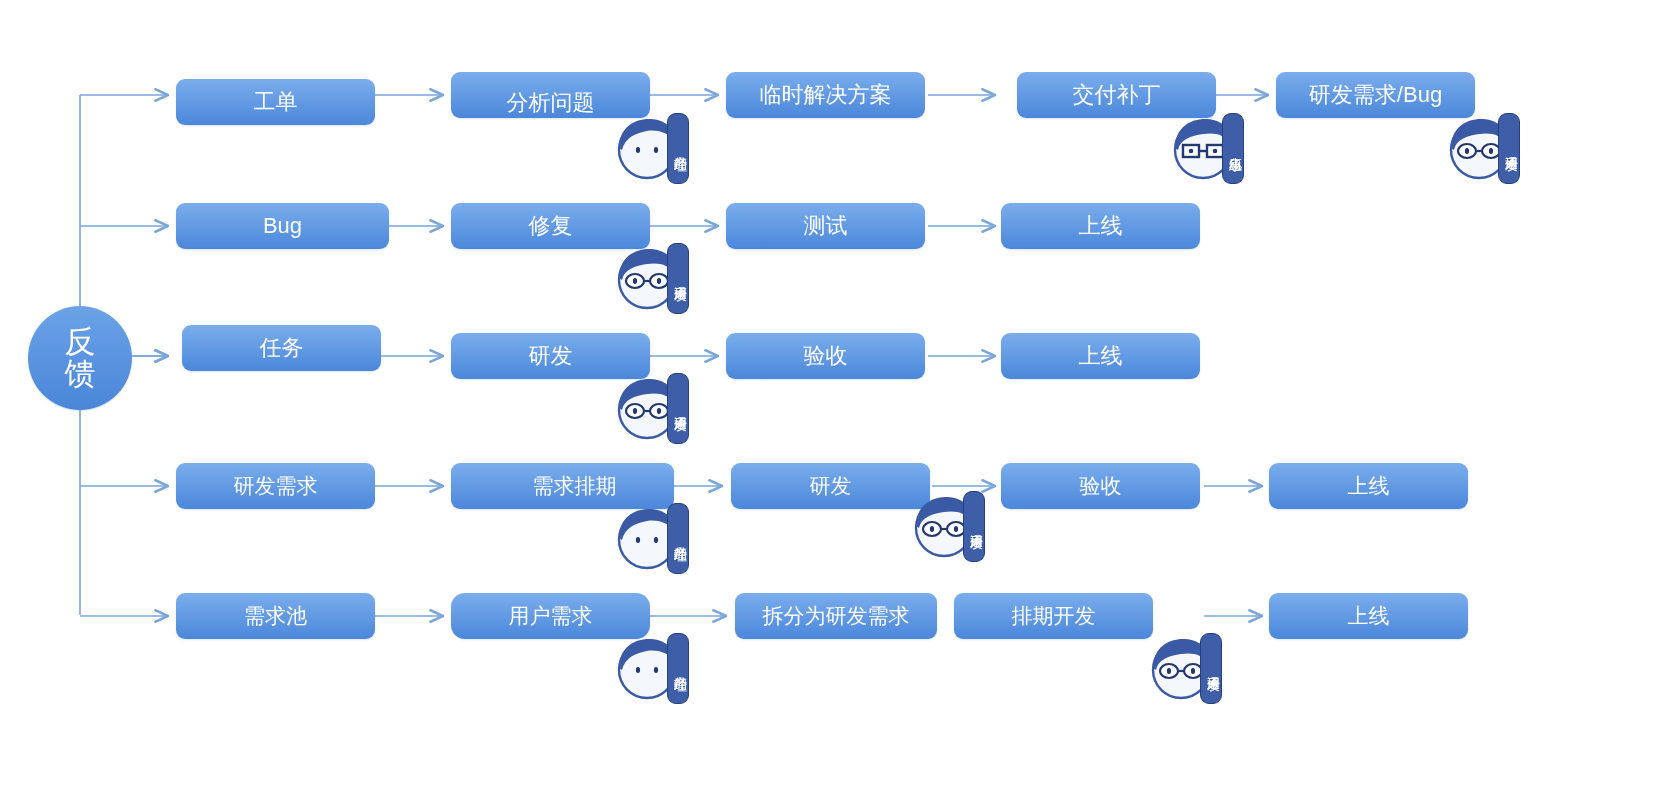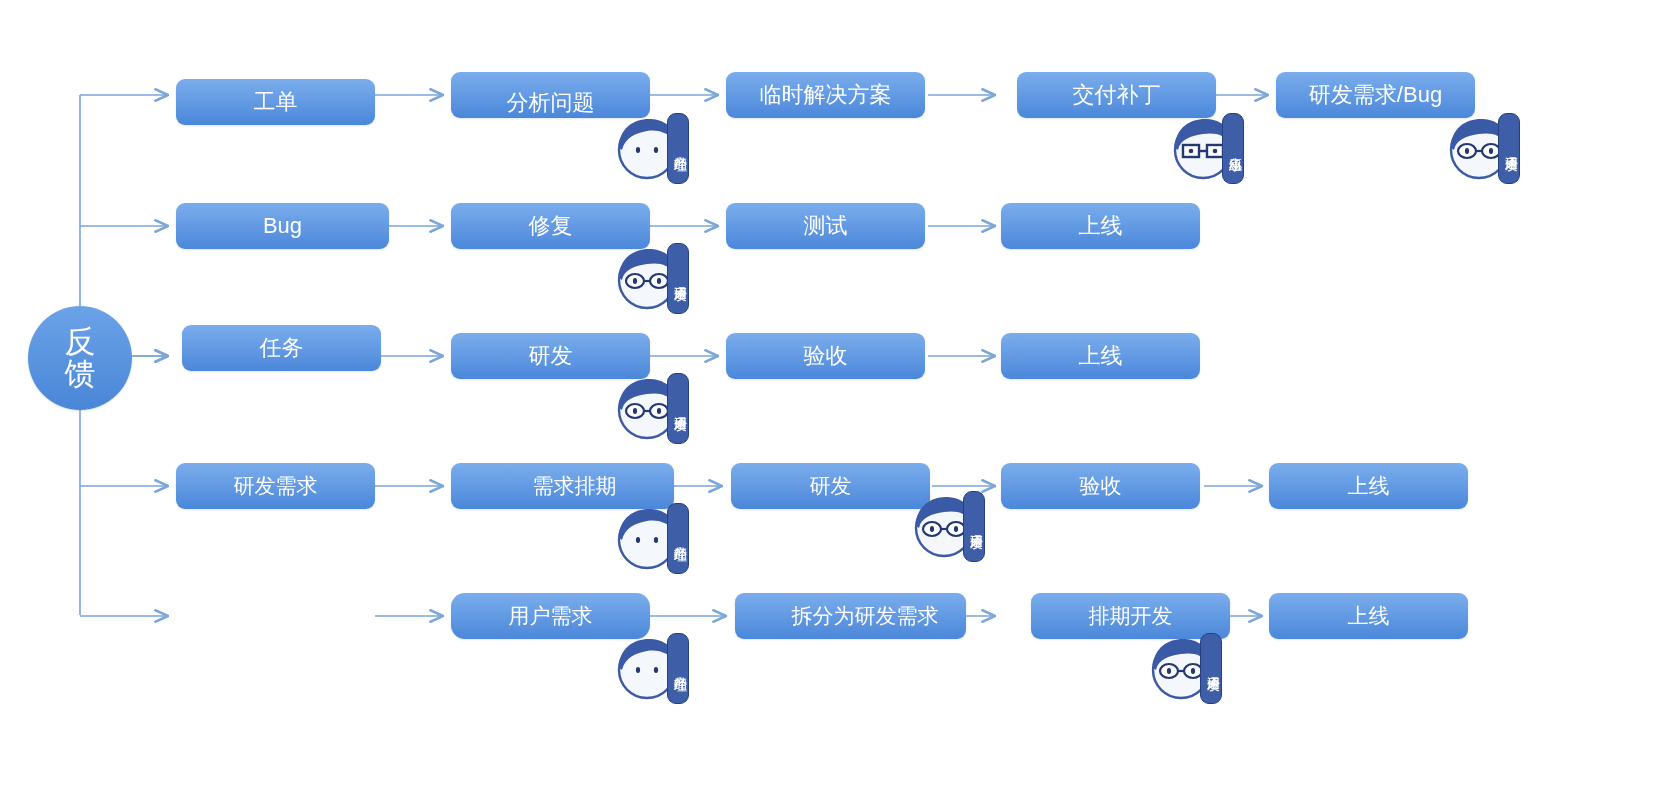--- a/index.html
+++ b/index.html
@@ -172,27 +172,30 @@
   <div class="node small" style="left:731px;top:463px;width:199px;">
     <span>研发</span>
   </div>
   <div class="node small" style="left:1001px;top:463px;width:199px;">
     <span>验收</span>
   </div>
   <div class="node small" style="left:1269px;top:463px;width:199px;">
     <span>上线</span>
   </div>
 
+  <div class="node small" style="left:176px;top:593px;width:199px;">
+    <span>需求池</span>
+  </div>
   <div class="node small" style="left:451px;top:593px;width:199px;border-radius:14px;">
     <span>用户需求</span>
   </div>
-  <div class="node small" style="left:735px;top:593px;width:202px;padding-left:29px;">
+  <div class="node small" style="left:735px;top:593px;width:202px;">
     <span>拆分为研发需求</span>
   </div>
-  <div class="node small" style="left:1031px;top:593px;width:199px;">
+  <div class="node small" style="left:954px;top:593px;width:199px;">
     <span>排期开发</span>
   </div>
   <div class="node small" style="left:1269px;top:593px;width:199px;">
     <span>上线</span>
   </div>
 
   <div class="avatar" style="left:611px;top:110px;">
     <svg viewBox="0 0 72 72">
       <circle cx="36" cy="40" r="28" fill="#f4f7fb" stroke="#3b5aa6" stroke-width="2.4"></circle>
       <path d="M8 38 C8 16 26 8 40 9 C56 10 65 20 64 33 C60 24 48 19 36 21 C24 23 14 28 11 40 Z" fill="#3b5aa6"></path>

